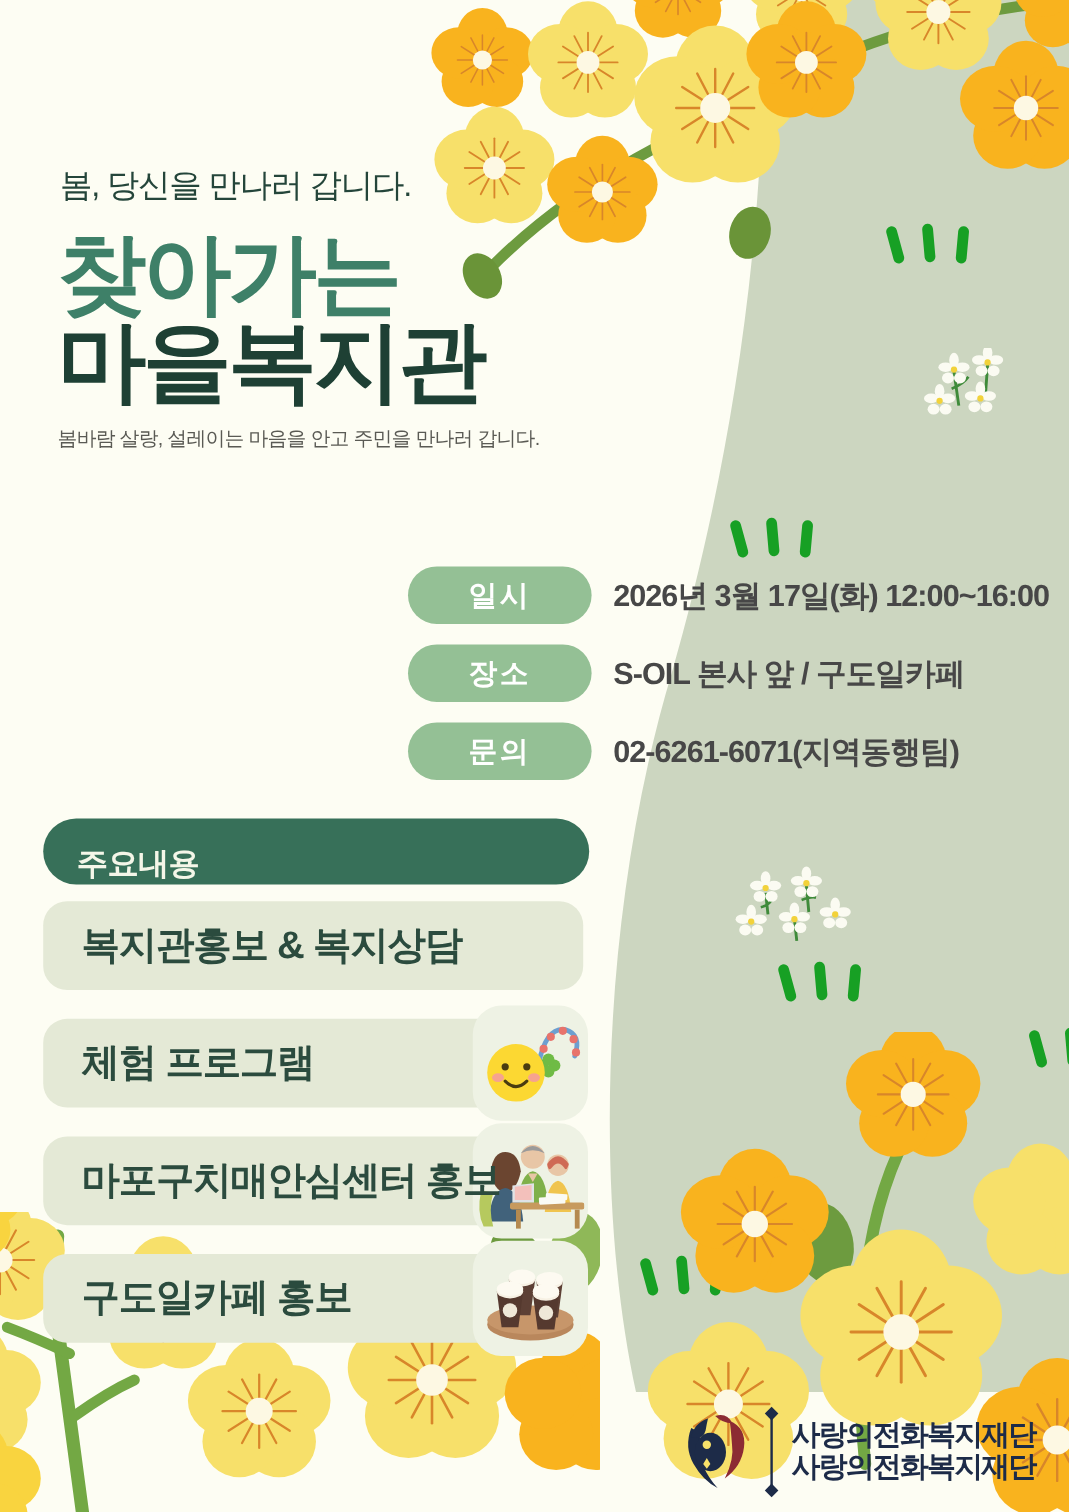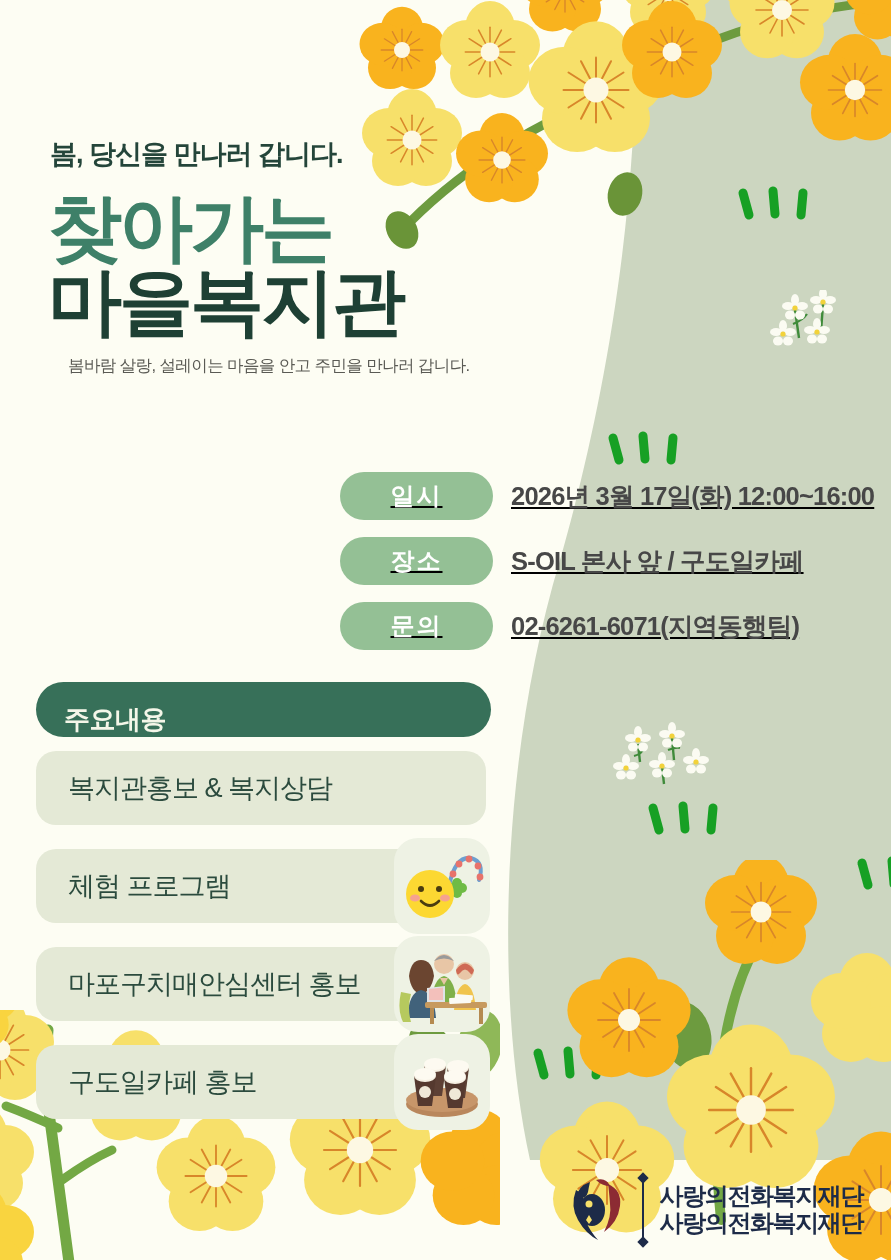--- a/index.html
+++ b/index.html
@@ -22,50 +22,49 @@
 
   
   .headline{
     position:absolute;
     left:48px;top:140px;
     width:470px;
     z-index:20;
   }
   .kicker{
     font-size:27px;
-    font-weight:bold;
+    font-weight:normal;
     color:#24453a;
     letter-spacing:-1px;
     margin:0 0 22px 2px;
     line-height:1.1;
   }
   .title-line{
     font-size:74px;
     font-weight:bold;
     line-height:0.98;
     letter-spacing:-3px;
     margin:0 0 2px 0;
   }
   .title-1{color:#3e8068;}
   .title-2{color:#1e4034;}
   .subtitle{
-    margin:16px 0 0 20px;
+    margin:16px 0 0 0;
     font-size:16.5px;
     color:#5a5a54;
     letter-spacing:-0.6px;
     font-weight:500;
   }
 
   
   .info-block{
     position:absolute;
     left:340px;top:472px;
     z-index:20;
     width:540px;
-    text-decoration:underline;
   }
   .info-row{
     display:flex;
     align-items:center;
     margin-bottom:17px;
   }
   .info-pill{
     width:153px;height:48px;
     border-radius:26px;
     background:#94c095;
@@ -112,22 +111,22 @@
     position:relative;
     width:450px;height:74px;
     border-radius:20px;
     background:#e4e9d6;
     display:flex;align-items:center;
     box-sizing:border-box;
     padding-left:32px;
     margin-bottom:24px;
   }
   .content-row .label{
-    font-size:27px;
-    font-weight:normal;
+    font-size:32px;
+    font-weight:bold;
     color:#2b4b3e;
     letter-spacing:-1px;
     z-index:2;
   }
   .content-row .thumb{
     position:absolute;
     right:-4px;top:50%;
     transform:translateY(-50%);
     width:96px;height:96px;
     border-radius:24px;

